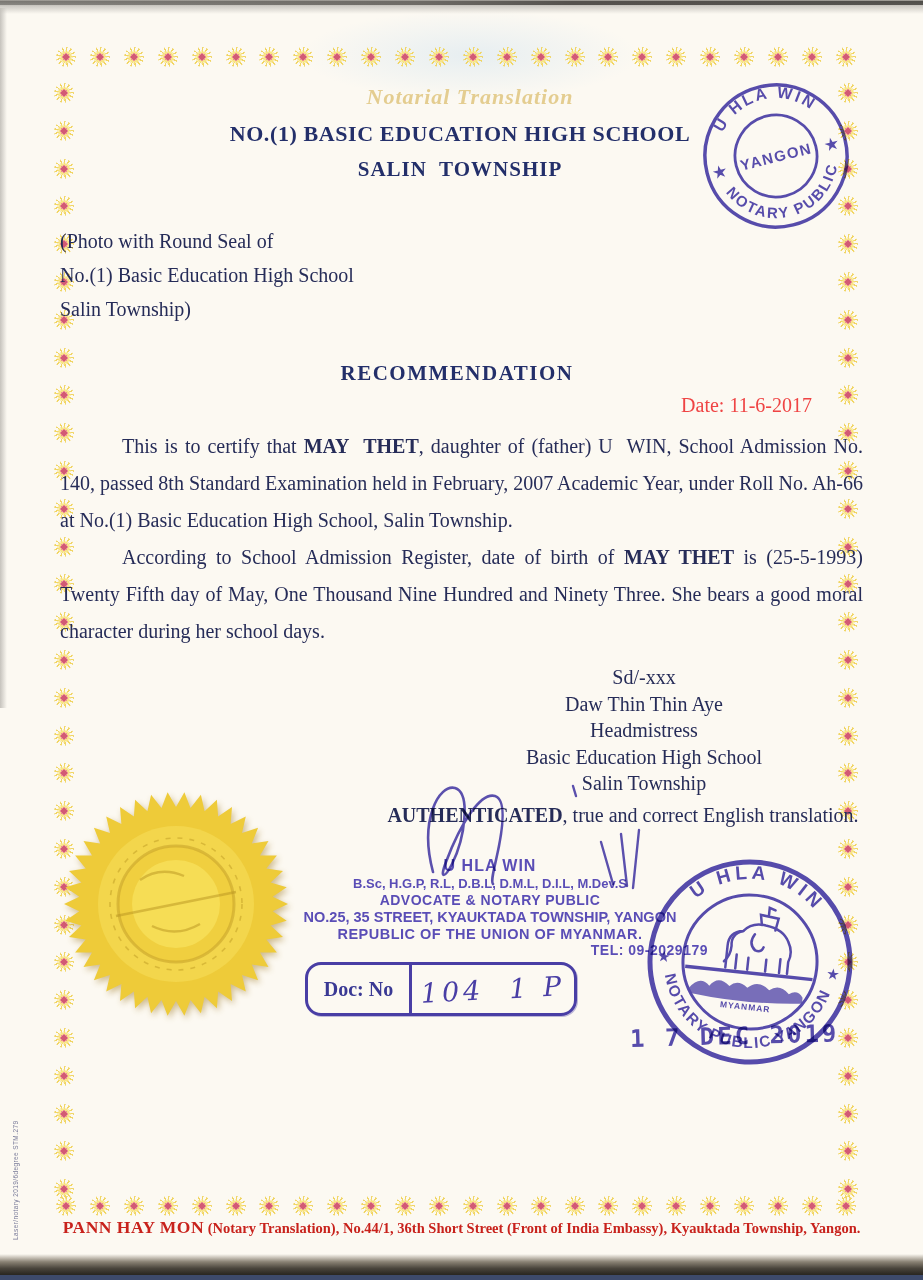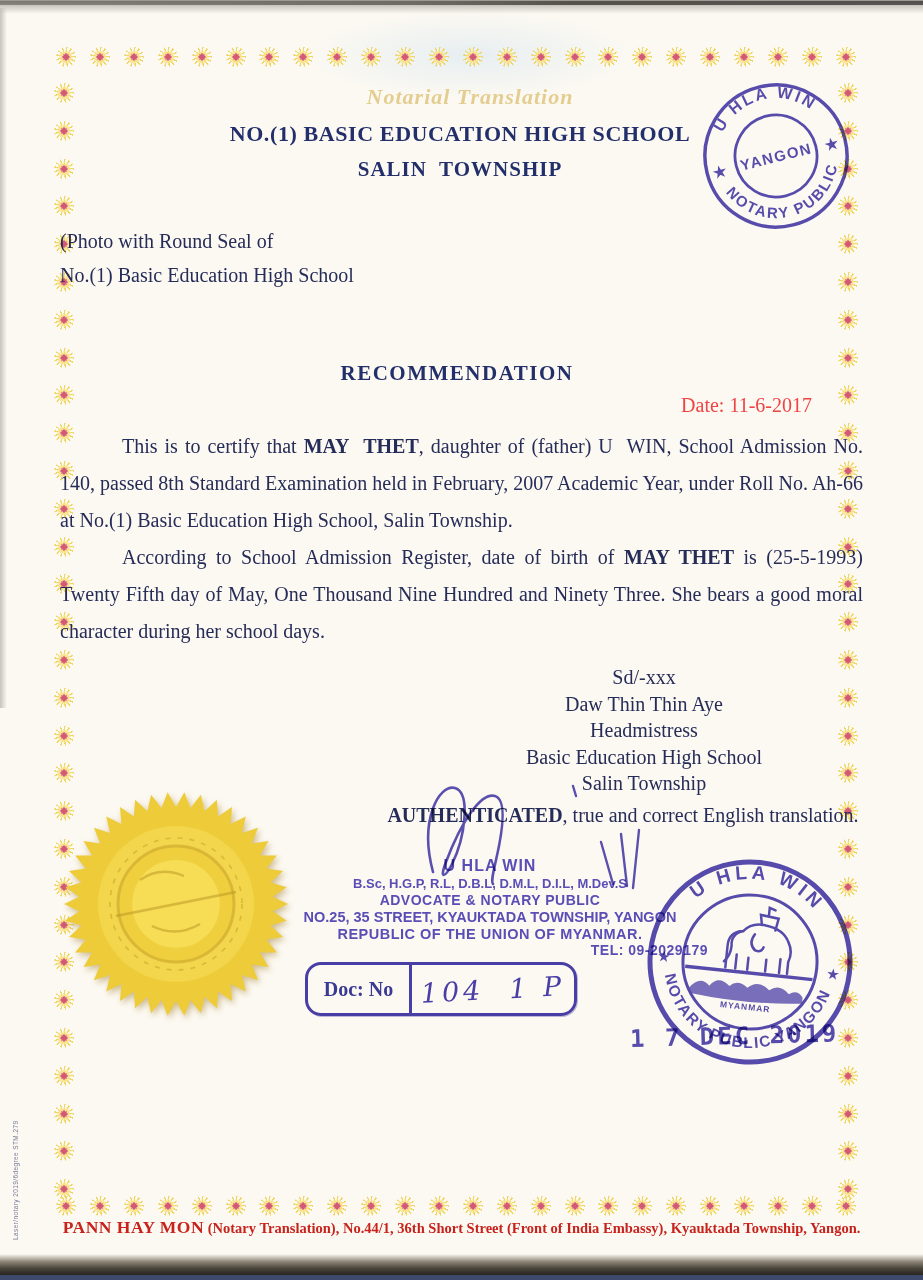--- a/index.html
+++ b/index.html
@@ -228,20 +228,21 @@
       <textPath href="#arcB1" startOffset="50%" text-anchor="middle">NOTARY PUBLIC</textPath>
     </text>
     <text x="15" y="87" font-size="15">★</text>
     <text x="130" y="87" font-size="15">★</text>
     <text x="80" y="86" font-size="15" letter-spacing="1.5" text-anchor="middle">YANGON</text>
   </svg>
 
   <div class="abs photo-note">
     <div>(Photo with Round Seal of</div>
     <div>No.(1) Basic Education High School</div>
+    <div>Salin Township)</div>
   </div>
 
   <div class="abs title">RECOMMENDATION</div>
   <div class="abs dateline">Date: 11-6-2017</div>
 
   <div class="abs para p1"><span>This is to certify that </span><span class="b">MAY&nbsp; THET</span><span>, daughter of (father) U&nbsp; WIN, School Admission No. 140, passed 8th Standard Examination held in February, 2007 Academic Year, under Roll No. Ah-66 at No.(1) Basic Education High School, Salin Township.</span></div>
 
   <div class="abs para p2"><span>According to School Admission Register, date of birth of </span><span class="b">MAY THET</span><span> is (25-5-1993) Twenty Fifth day of May, One Thousand Nine Hundred and Ninety Three. She bears a good moral character during her school days.</span></div>
 
   <div class="abs sig-block">

